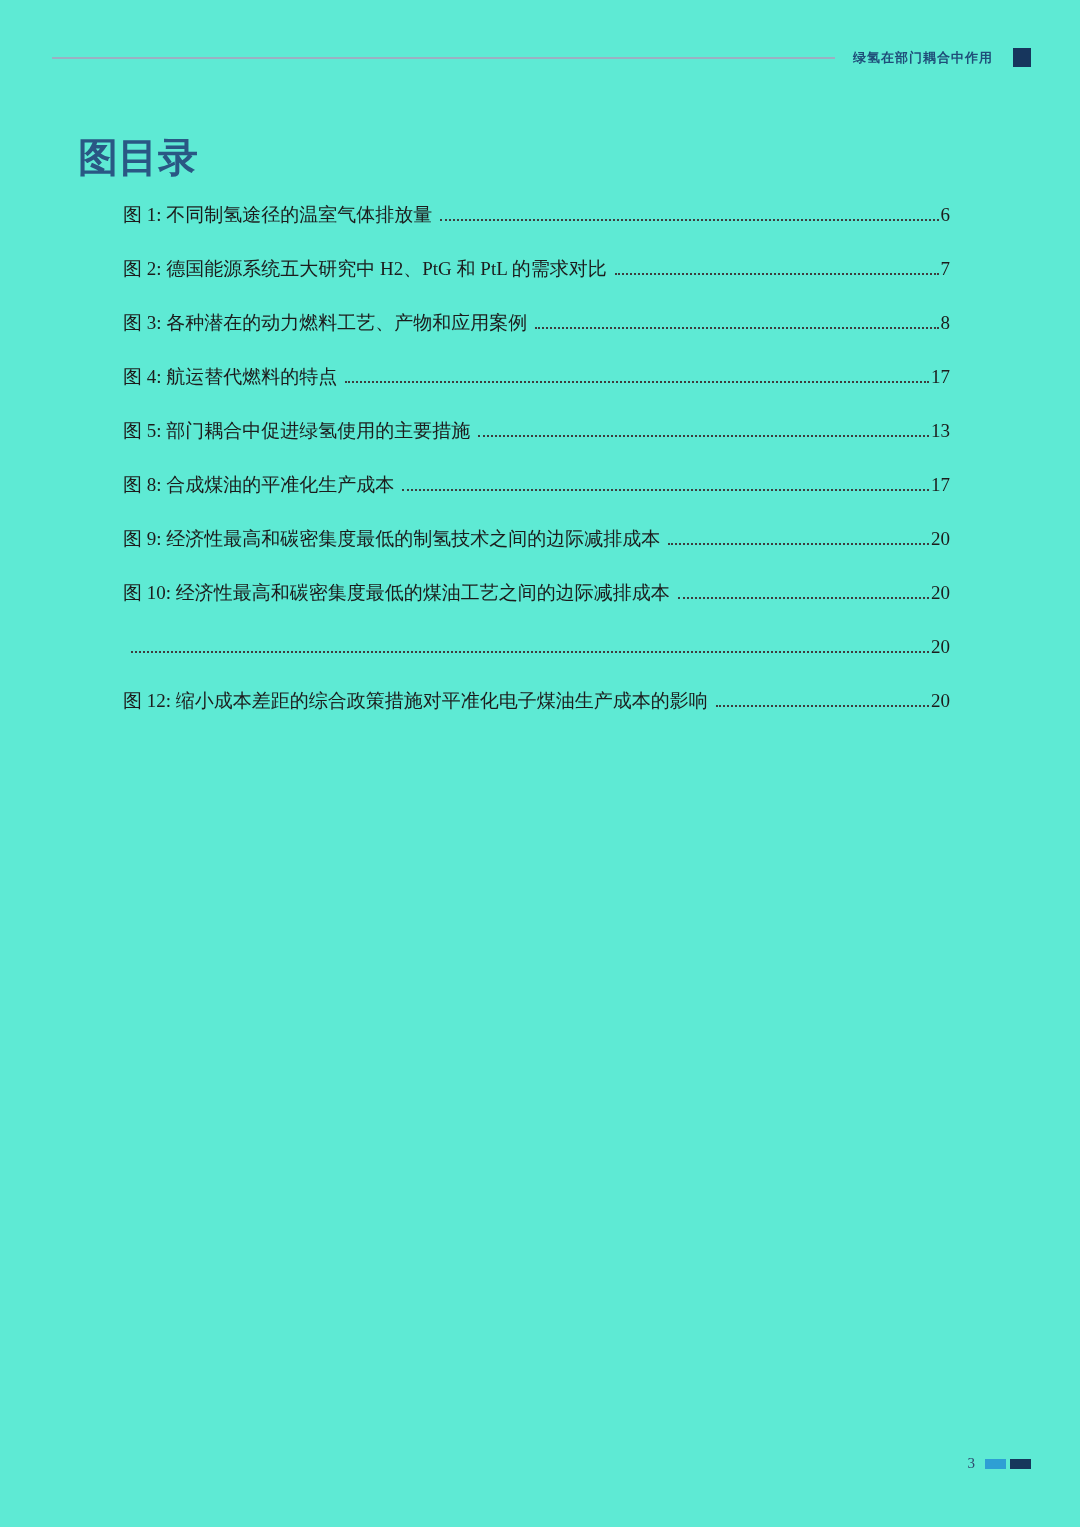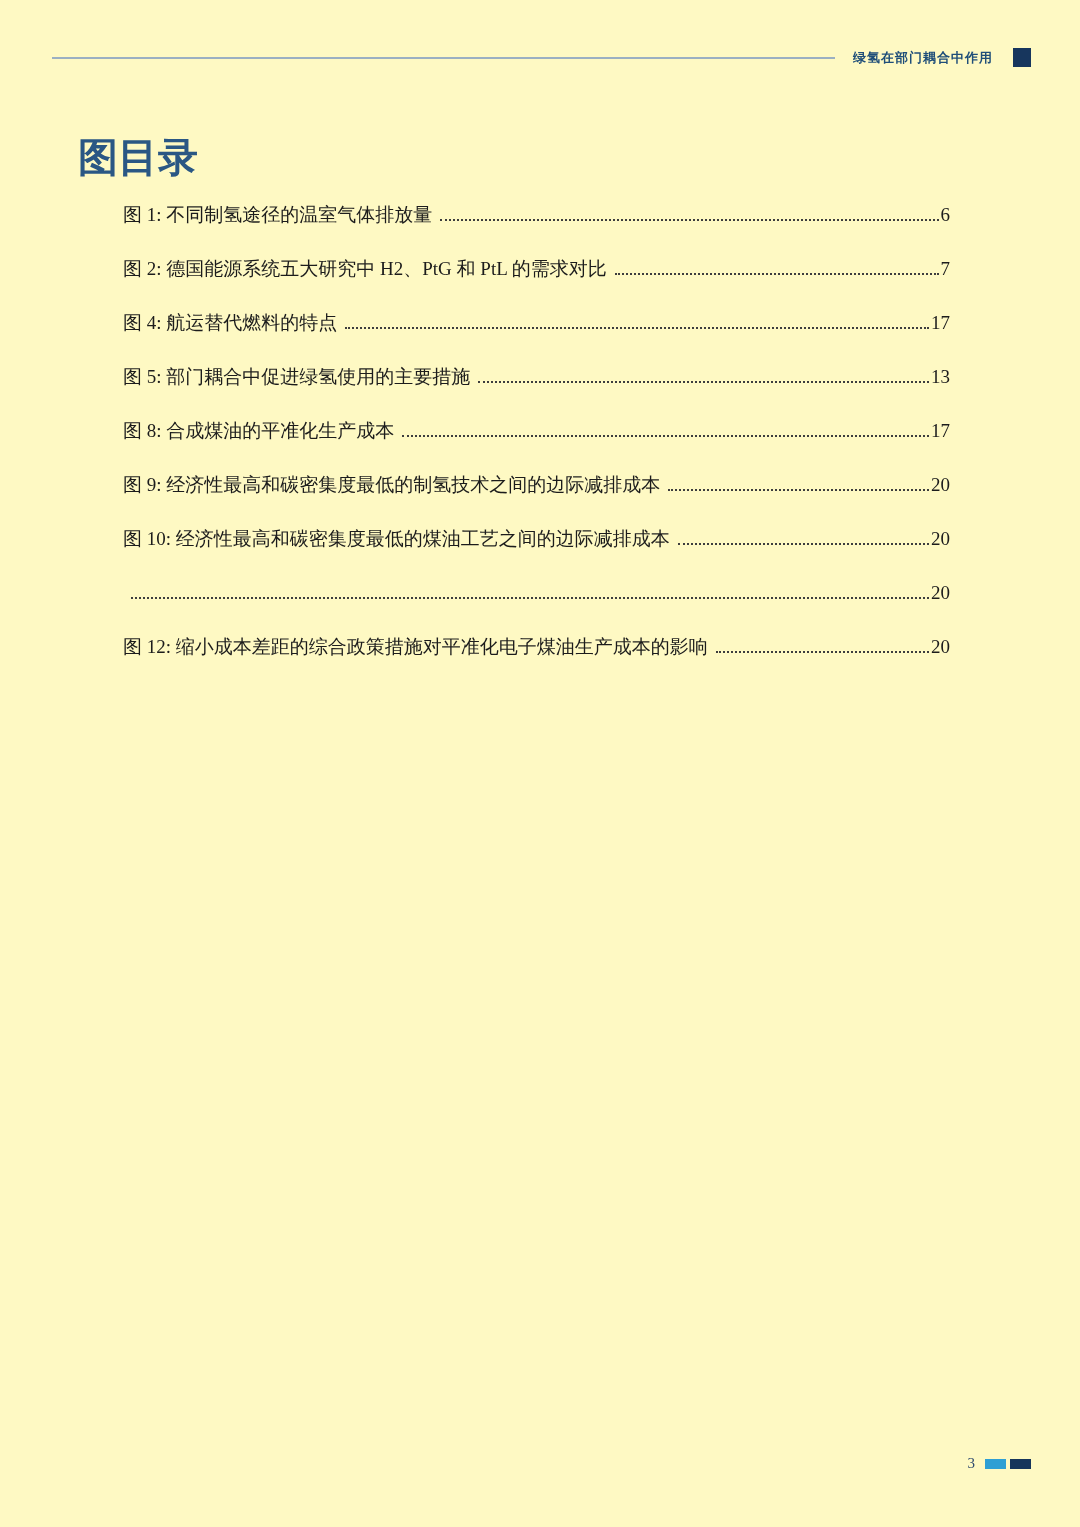--- a/index.html
+++ b/index.html
@@ -3,21 +3,21 @@
 <meta charset="utf-8">
 <style>
   * { margin: 0; padding: 0; box-sizing: border-box; }
   html, body { background: #e9e9e9; }
   body { font-family: "Liberation Serif", "DejaVu Serif", serif; }
   .page {
     position: relative;
     width: 1080px;
     height: 1527px;
     margin: 0 auto;
-    background: #fef9c3;
+    background: #5eead4;
     overflow: hidden;
   }
   
   .header {
     display: flex;
     align-items: center;
     padding: 48px 49px 0 52px;
   }
   .header-rule {
     flex: 1;
@@ -114,20 +114,25 @@
       <span class="leader"></span>
       <span class="toc-page">6</span>
     </div>
 
     <div class="toc-row">
       <span class="toc-text">图 2: 德国能源系统五大研究中 H2、PtG 和 PtL 的需求对比</span>
       <span class="leader"></span>
       <span class="toc-page">7</span>
     </div>
 
+    <div class="toc-row">
+      <span class="toc-text">图 3: 各种潜在的动力燃料工艺、产物和应用案例</span>
+      <span class="leader"></span>
+      <span class="toc-page">8</span>
+    </div>
 
     <div class="toc-row">
       <span class="toc-text">图 4: 航运替代燃料的特点</span>
       <span class="leader"></span>
       <span class="toc-page">17</span>
     </div>
 
     <div class="toc-row">
       <span class="toc-text">图 5: 部门耦合中促进绿氢使用的主要措施</span>
       <span class="leader"></span>

